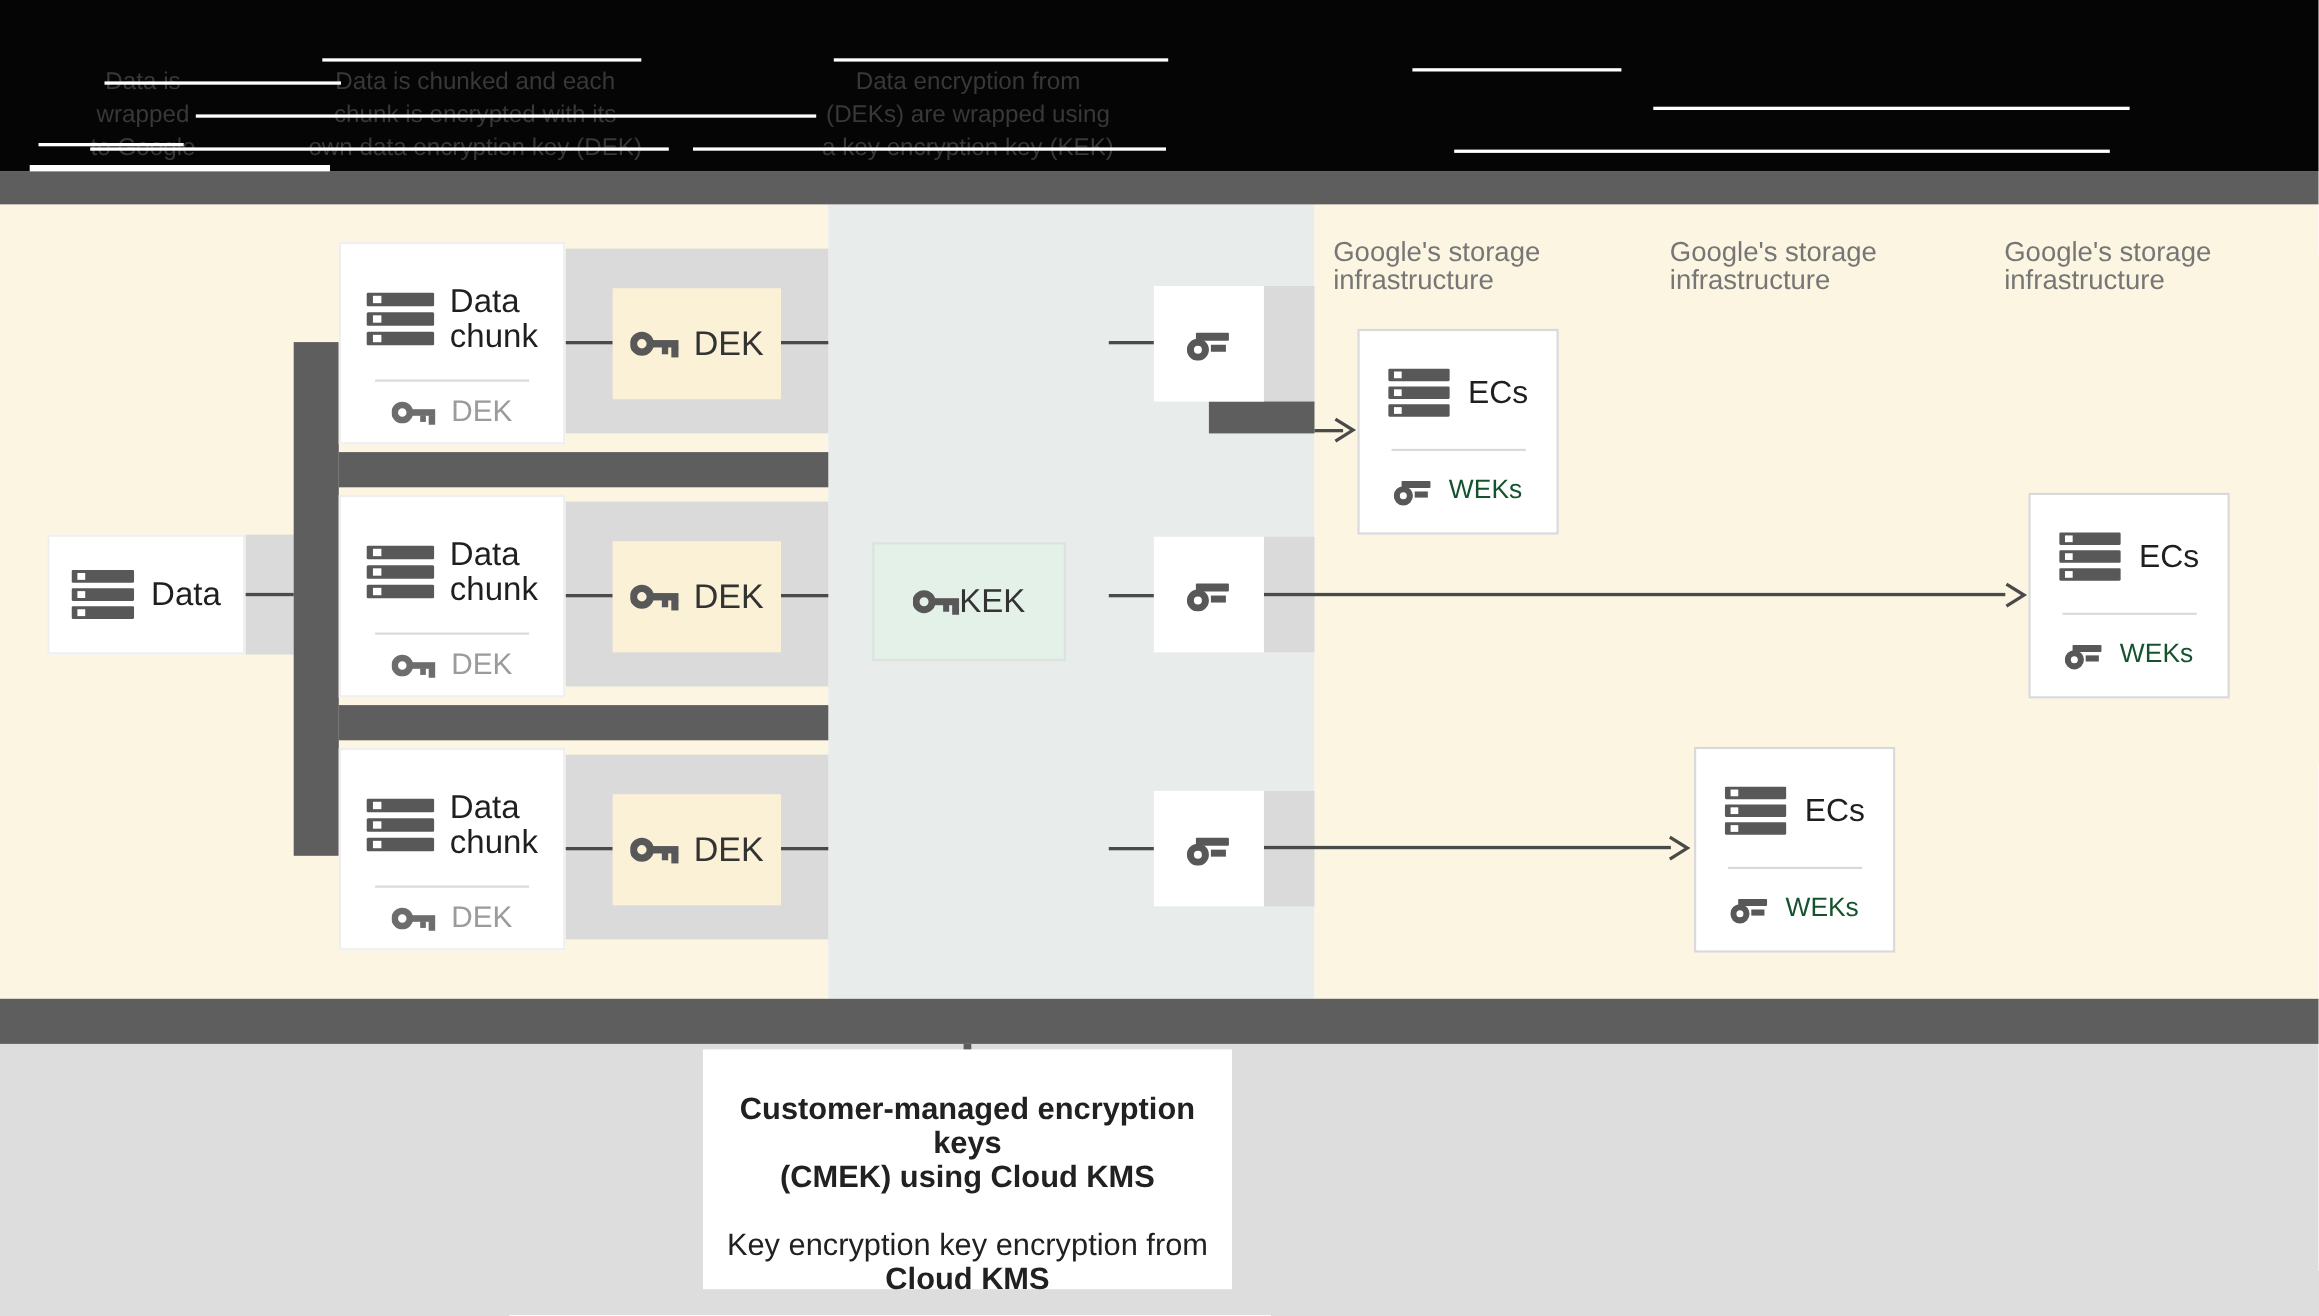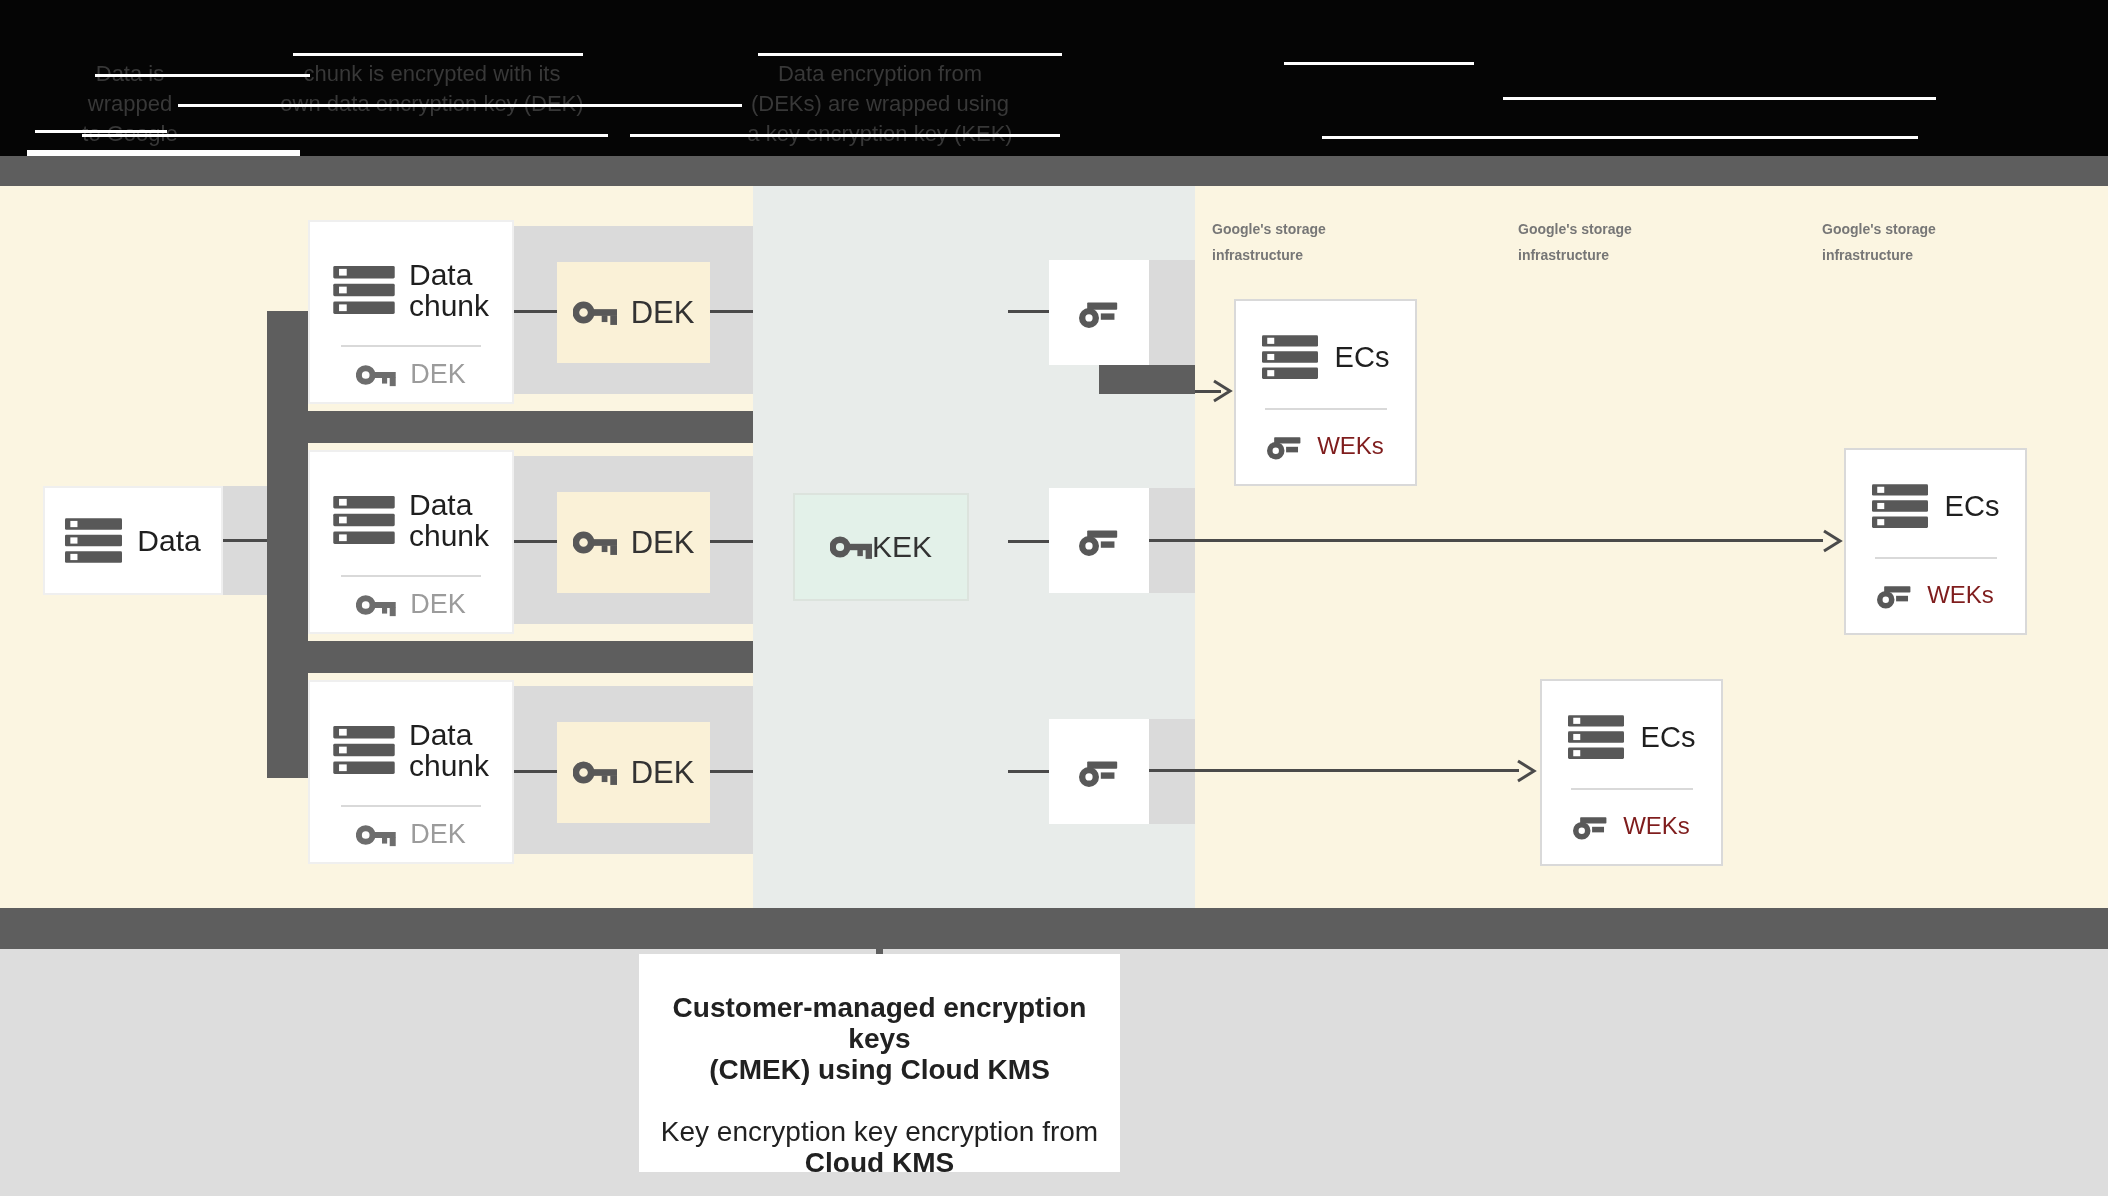--- a/index.html
+++ b/index.html
@@ -40,23 +40,23 @@
   .chunk-bottom { display:flex; align-items:center; justify-content:center; gap:14px; }
   .muted-label { font-size:27px; color:var(--text_gray,#9B9B9B); }
 
   .dek-label { font-size:31px; color:#333333; }
   .kek-label { font-size:30px; color:#333333; }
 
   .ec-top { display:flex; align-items:center; gap:17px; margin-top:28px; height:56px; }
   .ec-title { font-size:29px; color:var(--text_dark,#1F1F1F); }
   .ec-divider { width:122px; height:2px; background:#D9D9D9; margin-top:23px; }
   .ec-bottom { display:flex; align-items:center; gap:15px; margin-top:22px; }
-  .weks-label { font-size:24px; color:#7f1d1d; }
-
-  .storage-label { position:absolute; font-size:14px; line-height:26px; color:var(--label_gray,#767676);font-weight:bold; }
+  .weks-label { font-size:24px; color:#14532d; }
+
+  .storage-label { position:absolute; font-size:25px; line-height:26px; color:var(--label_gray,#767676); }
 
   .cline { position:absolute; height:3px; background:var(--line,#4A4A4A); }
   .chev { position:absolute; width:22px; height:26px; }
 
   
   #footer-box { left:639px; top:954px; width:481px; height:218px; background:#ffffff;
                 text-align:center; padding-top:38px; color:#212121; }
   .fline { font-size:28px; line-height:31px; }
   .bold { font-weight:700; }
   .gap-top { margin-top:31px; }
@@ -95,20 +95,21 @@
     </defs>
   </svg>
 
   <div id="header" class="abs">
     <div class="hcol" style="left:0; top:59px; width:260px;">
       <div>Data is</div>
       <div>wrapped</div>
       <div>to Google</div>
     </div>
     <div class="hcol" style="left:262px; top:59px; width:340px;">
+      <div>Data is chunked and each</div>
       <div>chunk is encrypted with its</div>
       <div>own data encryption key (DEK)</div>
     </div>
     <div class="hcol" style="left:710px; top:59px; width:340px;">
       <div>Data encryption from</div>
       <div>(DEKs) are wrapped using</div>
       <div>a key encryption key (KEK)</div>
     </div>
 
     <div class="streak" style="left:95px;  top:74px;  width:215px;"></div>

